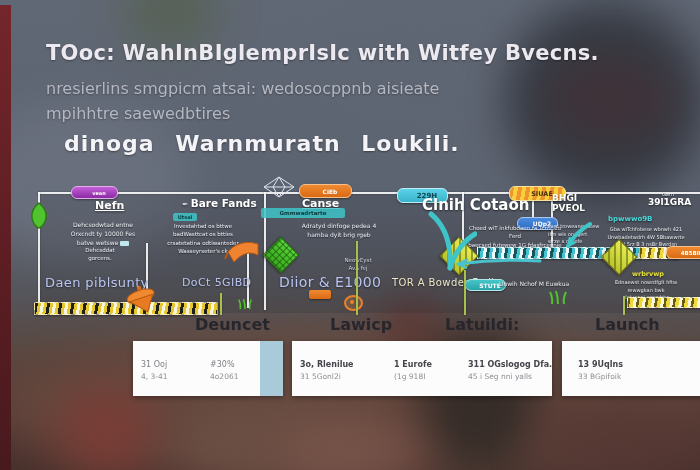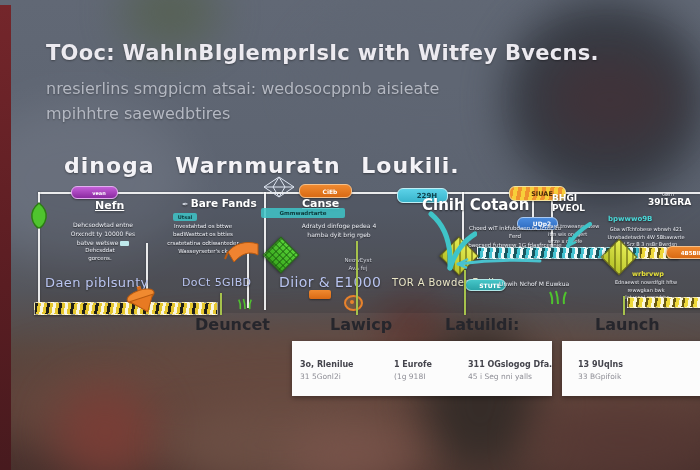--- a/index.html
+++ b/index.html
@@ -10,21 +10,21 @@
   
   .bg{position:absolute;inset:0;overflow:hidden;}
   .blob{position:absolute;border-radius:50%;filter:blur(22px);}
   
   .left-bar{position:absolute;left:0;top:5px;width:11px;height:465px;
             background:linear-gradient(#74262b,#5a1d22 60%,#471a1e);}
   
   .title{position:absolute;left:46px;top:41px;font-size:21px;font-weight:bold;color:#eceaf0;letter-spacing:.3px;text-shadow:0 1px 2px rgba(0,0,0,.35);}
   .sub{position:absolute;left:46px;font-size:16px;color:#b4b8c2;text-shadow:0 1px 2px rgba(0,0,0,.3);}
   .s1{top:79px}.s2{top:104px}
-  .heading{position:absolute;left:64px;top:153px;font-size:22px;font-weight:bold;color:#f4f3f7;
+  .heading{position:absolute;left:64px;top:131px;font-size:22px;font-weight:bold;color:#f4f3f7;
            word-spacing:12px;letter-spacing:1px;text-shadow:0 1px 2px rgba(0,0,0,.4);}
   
   .tint{position:absolute;left:38px;top:192px;width:662px;height:121px;background:rgba(28,30,40,.16);}
   .wline{position:absolute;background:rgba(255,255,255,.88);box-shadow:0 0 2px rgba(0,0,0,.35);}
   .gline{position:absolute;width:2px;background:#a6c24c;box-shadow:0 0 2px rgba(0,0,0,.35);}
   .colhead{position:absolute;color:#fff;font-weight:bold;text-shadow:0 1px 2px rgba(0,0,0,.55);white-space:nowrap;}
   .und{text-decoration:underline;}
   .hicon{color:#c9ced8;font-weight:normal;margin-right:2px;}
   .t{position:absolute;color:#eef0f6;text-shadow:0 1px 1px rgba(0,0,0,.6);line-height:1.5;}
   .tc{text-align:center;}
@@ -268,20 +268,31 @@
 
   <div class="gline" style="left:220px;top:293px;height:22px"></div>
   <div class="gline" style="left:356px;top:241px;height:74px"></div>
   <div class="gline" style="left:464px;top:270px;height:45px"></div>
   <div class="gline" style="left:623px;top:296px;height:19px"></div>
   <div class="stageLabel" style="left:195px;top:315px">Deuncet</div>
   <div class="stageLabel" style="left:330px;top:315px">Lawicp</div>
   <div class="stageLabel" style="left:445px;top:315px">Latuildi:</div>
   <div class="stageLabel" style="left:595px;top:315px">Launch</div>
 
+  <div class="card cardMuted" style="left:133px;width:150px">
+    <div class="strip"></div>
+    <div class="ccol" style="left:8px">
+      <div class="l1">31 Ooj</div>
+      <div class="l2">4, 3-41</div>
+    </div>
+    <div class="ccol" style="left:77px">
+      <div class="l1">#30%</div>
+      <div class="l2">4o2061</div>
+    </div>
+  </div>
   <div class="card" style="left:292px;width:260px">
     <div class="ccol" style="left:8px">
       <div class="l1">3o, Rlenilue</div>
       <div class="l2">31 5Gonl2i</div>
     </div>
     <div class="ccol" style="left:102px">
       <div class="l1">1 Eurofe</div>
       <div class="l2">(1g 918I</div>
     </div>
     <div class="ccol" style="left:176px">

